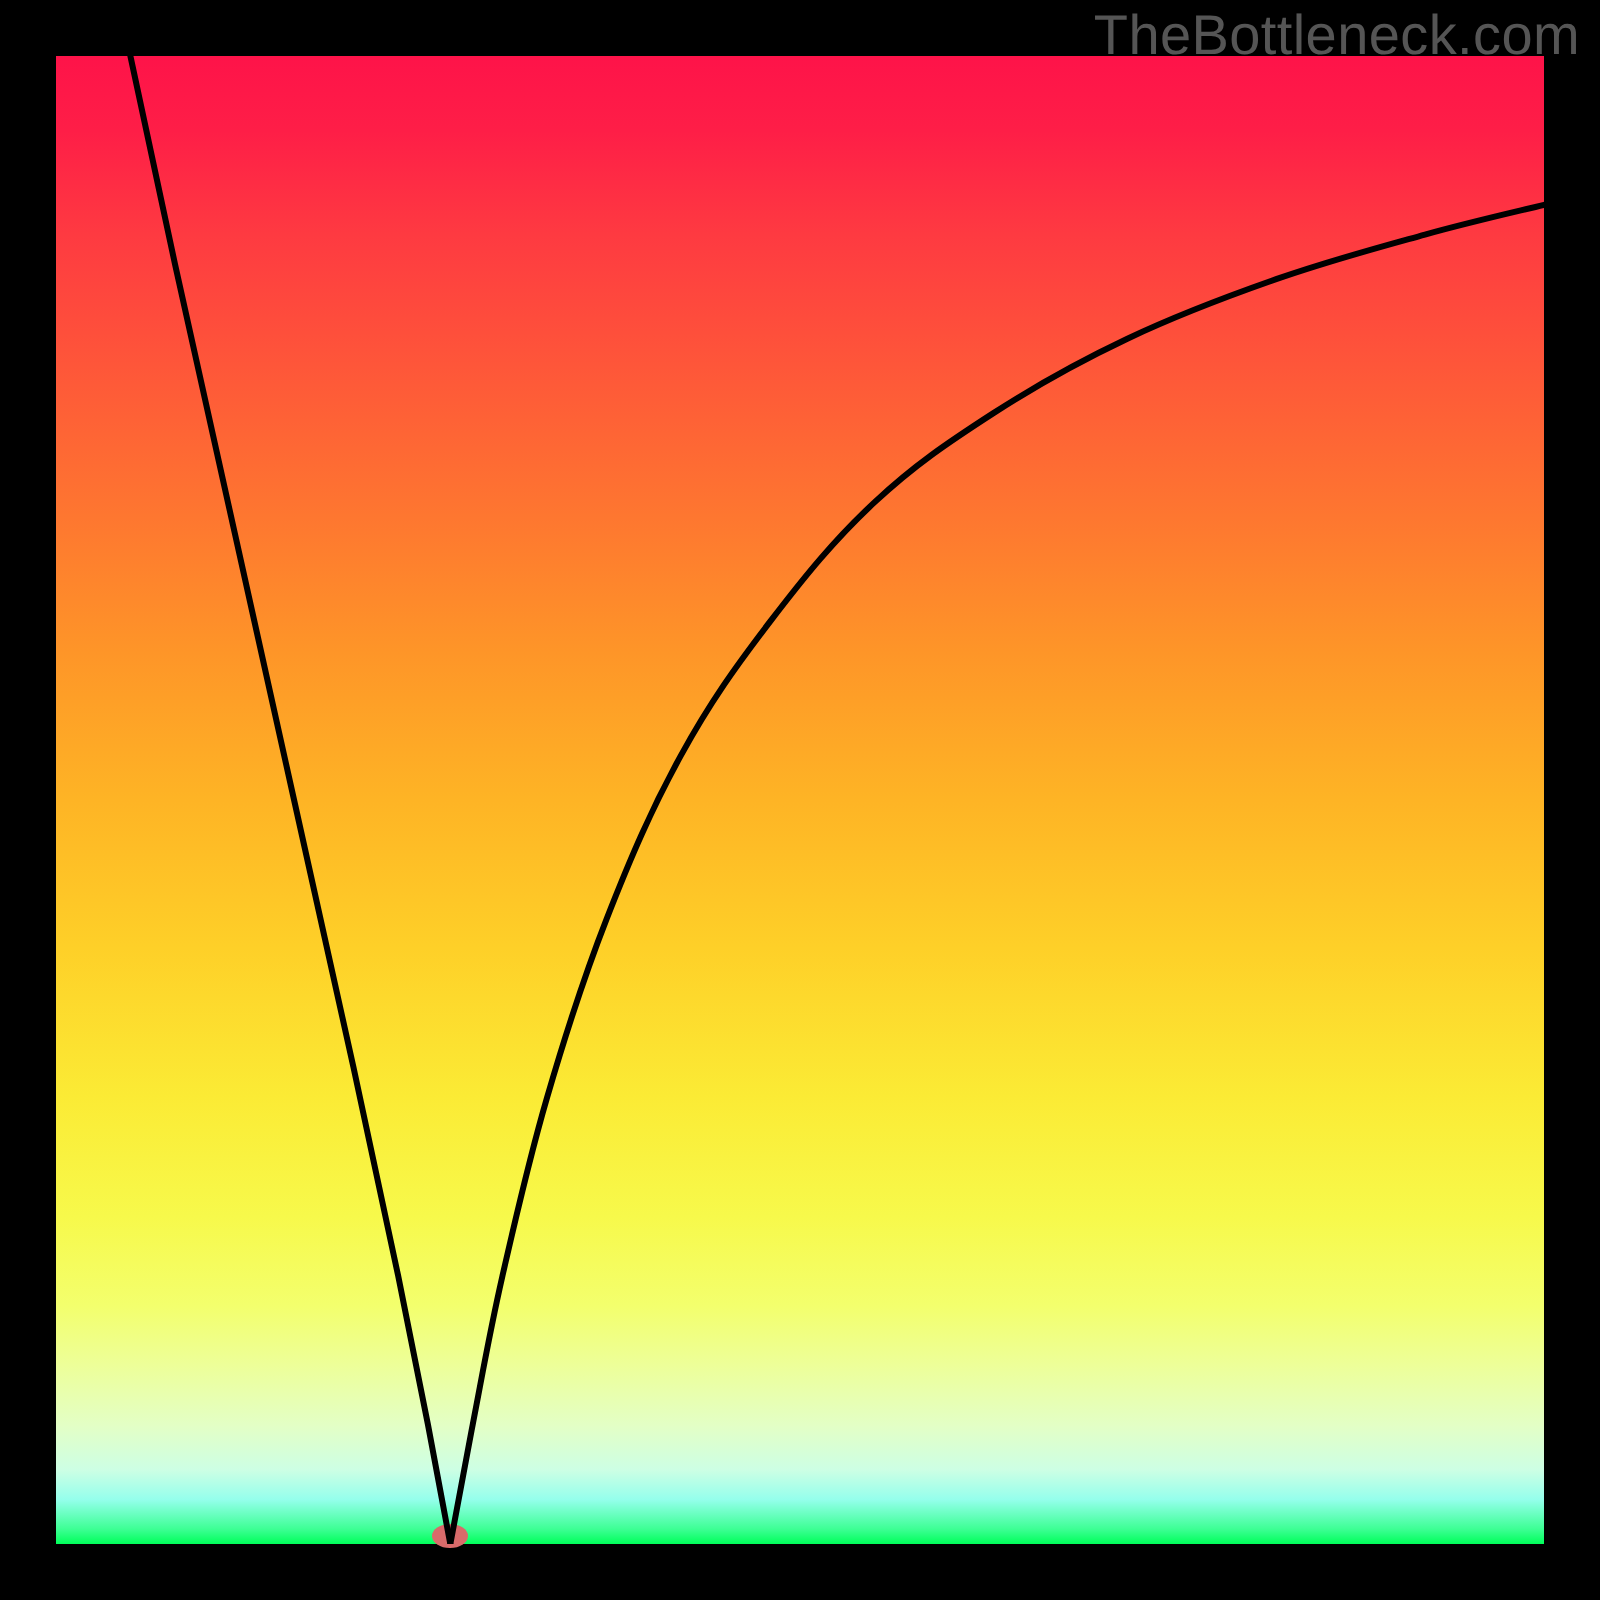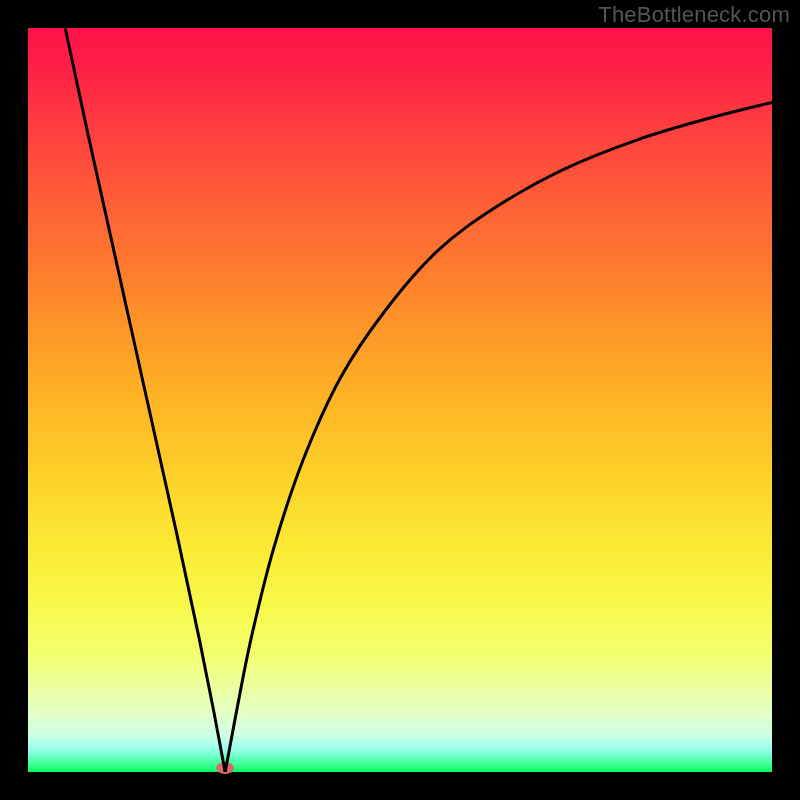--- a/index.html
+++ b/index.html
@@ -15,21 +15,21 @@
     position: relative;
     width: 800px;
     height: 800px;
     background: #000;
   }
   .watermark {
     position: absolute;
     top: 2px;
     right: 10px;
     color: #555;
-    font-size: 22px;
+    font-size: 28px;
     letter-spacing: 0.2px;
     z-index: 10;
     text-align: right;
   }
   .plot-outer {
     position: absolute;
     left: 28px;
     top: 28px;
     width: 744px;
     height: 744px;

